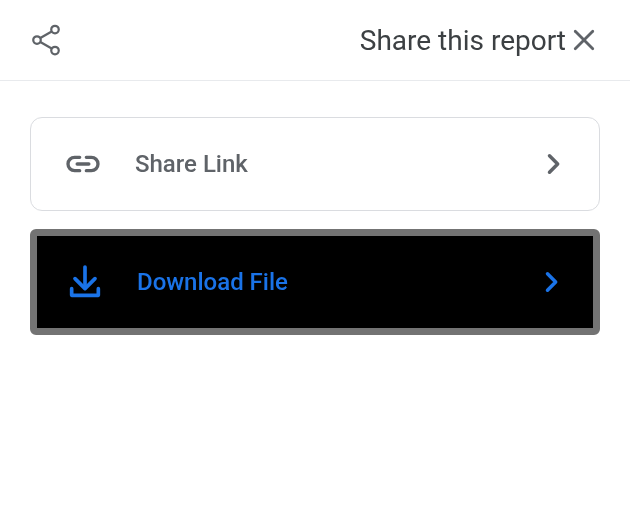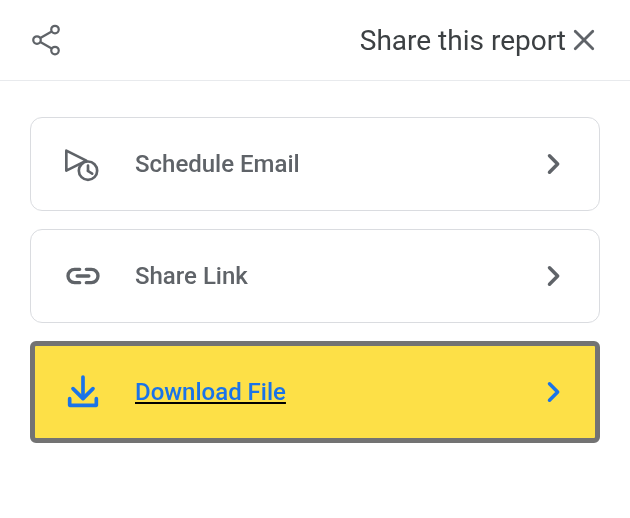--- a/index.html
+++ b/index.html
@@ -73,23 +73,23 @@
     }
     .option-chevron {
       width: 28px;
       height: 28px;
       color: #5f6368;
       display: flex;
       align-items: center;
       justify-content: center;
     }
     .option.highlighted {
-      border: 5px solid #737373;
+      border: 7px solid #737373;
       border-radius: 6px;
-      background: #fde047;
+      background: #000000;
       padding: 26px 28px;
       margin-bottom: 0;
       text-decoration: underline;
     }
     .option.highlighted .option-icon {
       color: #1a73e8;
     }
     .option.highlighted .option-label {
       color: #1a73e8;
     }
@@ -120,36 +120,20 @@
       <svg viewBox="0 0 24 24" fill="none" stroke="currentColor" stroke-width="2.2" stroke-linecap="round">
         <line x1="5" y1="5" x2="19" y2="19"></line>
         <line x1="19" y1="5" x2="5" y2="19"></line>
       </svg>
     </span>
   </button>
 </div>
 
 <div class="content">
 
-  <div class="option">
-    <div class="option-icon">
-      <svg viewBox="0 0 24 24" fill="none" stroke="currentColor" stroke-width="1.6" stroke-linejoin="round" stroke-linecap="round">
-        <path d="M2 4 L14 10 L2 16 Z"></path>
-        <circle cx="15" cy="16" r="5.5" fill="#fff"></circle>
-        <line x1="15" y1="13" x2="15" y2="16.2"></line>
-        <line x1="15" y1="16.2" x2="17.5" y2="17.8"></line>
-      </svg>
-    </div>
-    <div class="option-label">Schedule Email</div>
-    <div class="option-chevron">
-      <svg viewBox="0 0 24 24" fill="none" stroke="currentColor" stroke-width="3" stroke-linecap="round" stroke-linejoin="round">
-        <polyline points="9 5 16 12 9 19"></polyline>
-      </svg>
-    </div>
-  </div>
 
   <div class="option">
     <div class="option-icon">
       <svg viewBox="0 0 24 24" fill="none" stroke="currentColor" stroke-width="2" stroke-linecap="round">
         <path d="M10 8 H7 a4 4 0 0 0 0 8 h3"></path>
         <path d="M14 8 h3 a4 4 0 0 1 0 8 h-3"></path>
         <line x1="8.5" y1="12" x2="15.5" y2="12"></line>
       </svg>
     </div>
     <div class="option-label">Share Link</div>

